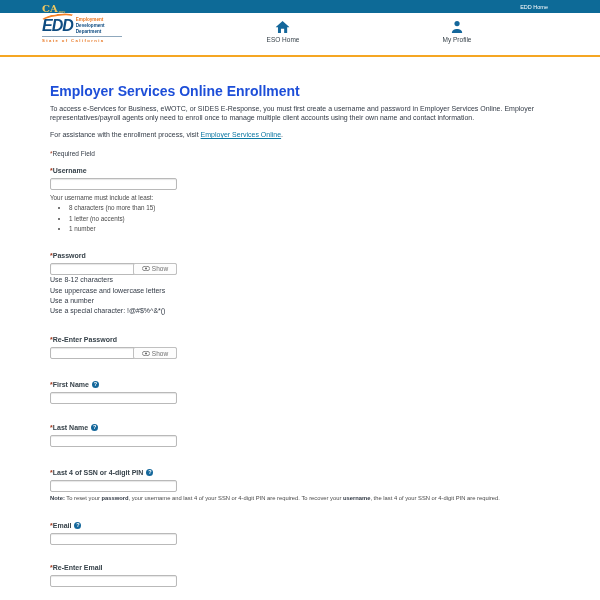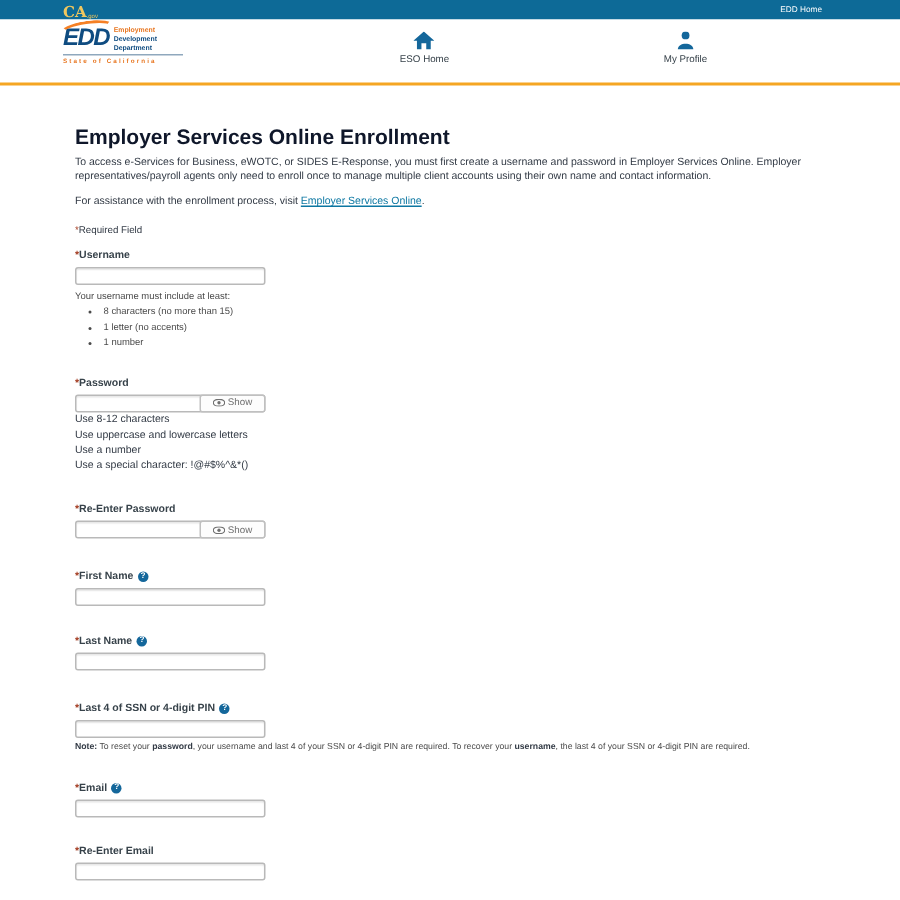--- a/index.html
+++ b/index.html
@@ -32,21 +32,21 @@
 
   .nav-item { position:absolute; top:8px; transform:translateX(-50%); text-align:center;
     cursor:pointer; }
   .nav-eso { left:283px; }
   .nav-profile { left:457px; }
   .nav-item svg { display:block; margin:0 auto; }
   .nav-label { display:block; margin-top:3px; font-size:6.5px; color:#37424a; }
 
   
   .main { padding:0 50px; }
-  h1 { margin-top:27px; font-size:14px; line-height:1.1; font-weight:bold; color:#0f172a; }
+  h1 { margin-top:27px; font-size:14px; line-height:1.1; font-weight:bold; color:#1d4ed8; }
   .intro { margin-top:6px; font-size:7px; line-height:1.27; width:500px; }
   .assist { margin-top:8px; font-size:7px; }
   .link { color:#0c77a2; text-decoration:underline; cursor:pointer; }
   .required-field { margin-top:12px; font-size:6.5px; }
 
   .fg { }
   .fg-label { display:block; font-size:7px; line-height:9px; font-weight:bold; color:#37424a; }
   .mark { color:#a33c21; }
   input.text { display:block; margin-top:3px; width:127px; height:12px;
     border:1px solid #b9b9b9; border-radius:2px; background:#fff;

